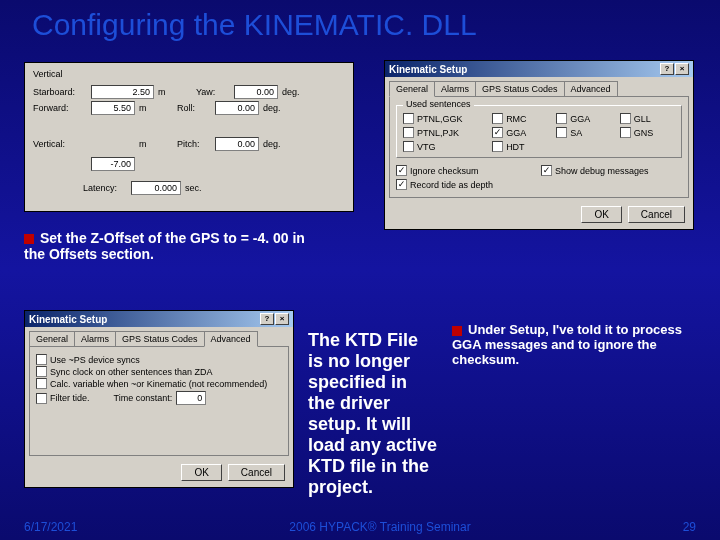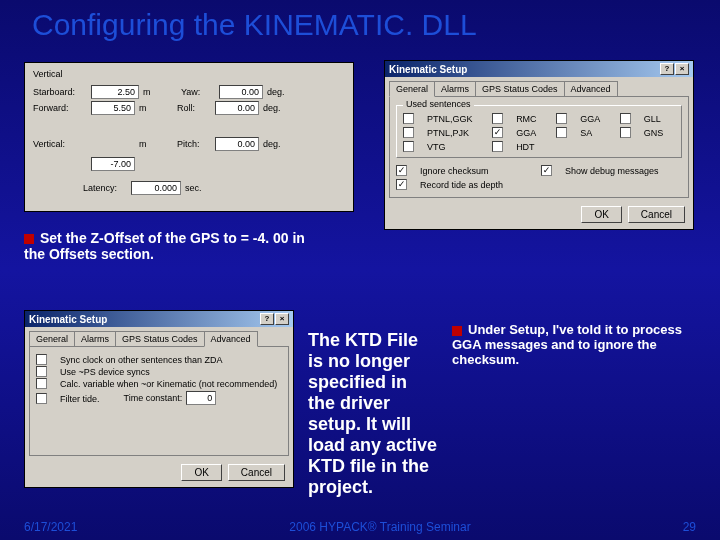--- a/index.html
+++ b/index.html
@@ -57,21 +57,21 @@
     position: absolute; top: -7px; left: 6px;
     background: #d4d0c8; padding: 0 3px; font-size: 9px;
   }
   .row { display: flex; align-items: center; margin: 2px 0; gap: 4px; }
   .lbl { font-size: 9px; }
   .inp {
     border: 1px solid #808080; border-top-color:#404040; border-left-color:#404040;
     background: #fff; height: 14px; padding: 0 3px; font-size: 9px;
     text-align: right;
   }
-  .cb { display: flex; align-items: flex-end; gap: 13px; font-size: 9px; margin: 1px 0; }
+  .cb { display: flex; align-items: center; gap: 3px; font-size: 9px; margin: 1px 0; }
   .cbox {
     width: 11px; height: 11px; background: #fff;
     border: 1px solid #808080; border-top-color:#404040; border-left-color:#404040;
     display: inline-flex; align-items: center; justify-content: center;
     font-size: 9px; line-height: 9px;
   }
   .btn {
     background: #d4d0c8;
     border: 1px solid #fff; border-right-color:#404040; border-bottom-color:#404040;
     padding: 2px 12px; font-size: 10px;
@@ -86,21 +86,21 @@
 </style>
 </head>
 <body>
 
 <div class="title">Configuring the KINEMATIC. DLL</div>
 
 <div class="win" style="left:24px; top:62px; width:330px; height:150px; padding:6px 8px 4px 8px;">
   <div class="lbl" style="margin-bottom:6px;">Vertical</div>
   <div class="row">
     <span class="lbl" style="width:54px;">Starboard:</span>
-    <input class="inp" style="width: 48px;" value="2.50">
+    <input class="inp" style="width: 63px;" value="2.50">
     <span class="lbl" style="width:14px;">m</span>
     <span class="lbl" style="width:34px; margin-left:20px;">Yaw:</span>
     <input class="inp" style="width: 44px;" value="0.00">
     <span class="lbl">deg.</span>
   </div>
   <div class="row">
     <span class="lbl" style="width:54px;">Forward:</span>
     <input class="inp" style="width: 44px;" value="5.50">
     <span class="lbl" style="width:14px;">m</span>
     <span class="lbl" style="width:34px; margin-left:20px;">Roll:</span>
@@ -217,25 +217,25 @@
   </div>
   <div class="tabs">
     <div class="tab">General</div>
     <div class="tab">Alarms</div>
     <div class="tab">GPS Status Codes</div>
     <div class="tab active">Advanced</div>
   </div>
   <div class="tabbody" style="min-height:110px;">
     <label class="cb">
         <span class="cbox"></span>
+        <span>Use ~PS device syncs</span>
+      </label>
+    <label class="cb">
+        <span class="cbox"></span>
         <span>Sync clock on other sentences than ZDA</span>
-      </label>
-    <label class="cb">
-        <span class="cbox"></span>
-        <span>Use ~PS device syncs</span>
       </label>
     <label class="cb">
         <span class="cbox"></span>
         <span>Calc. variable when ~or Kinematic (not recommended)</span>
       </label>
     <div class="row">
       <label class="cb">
           <span class="cbox"></span>
           <span>Filter tide.</span>
         </label>

